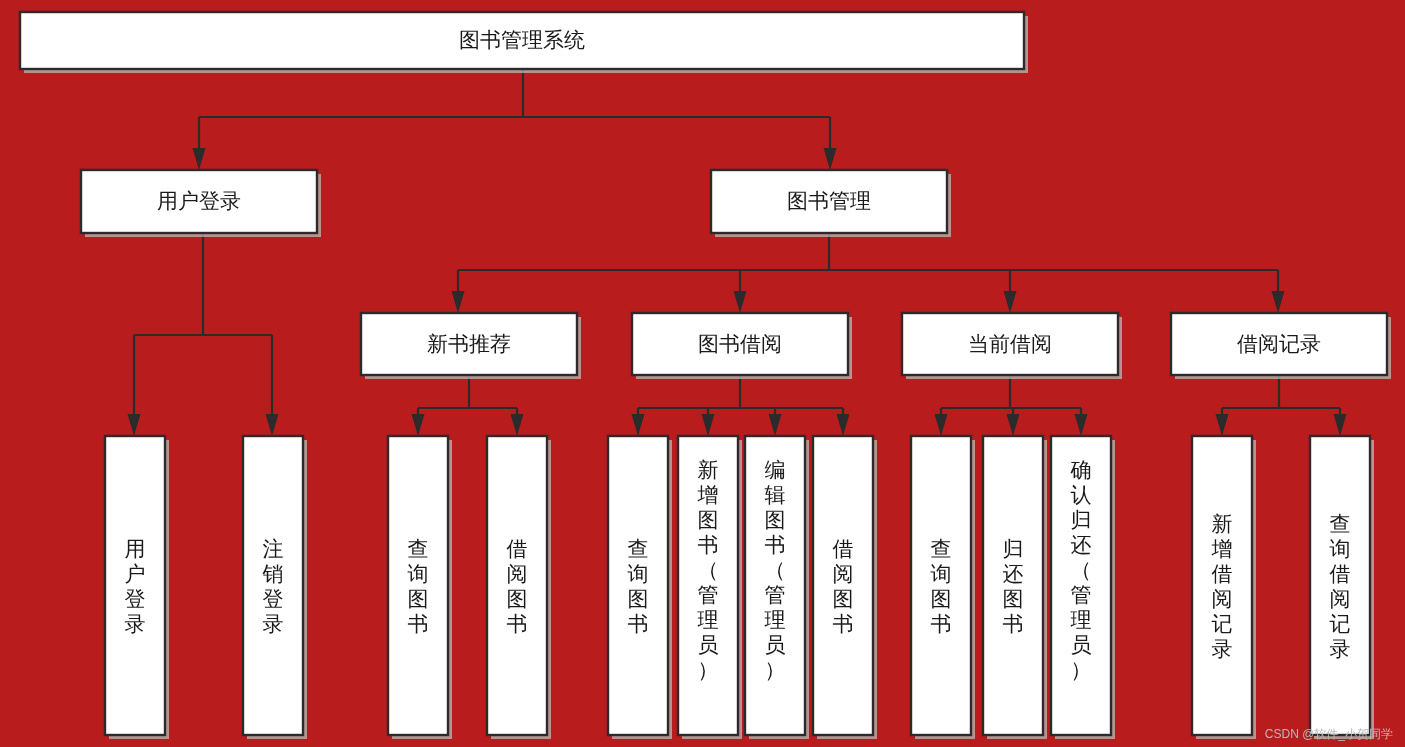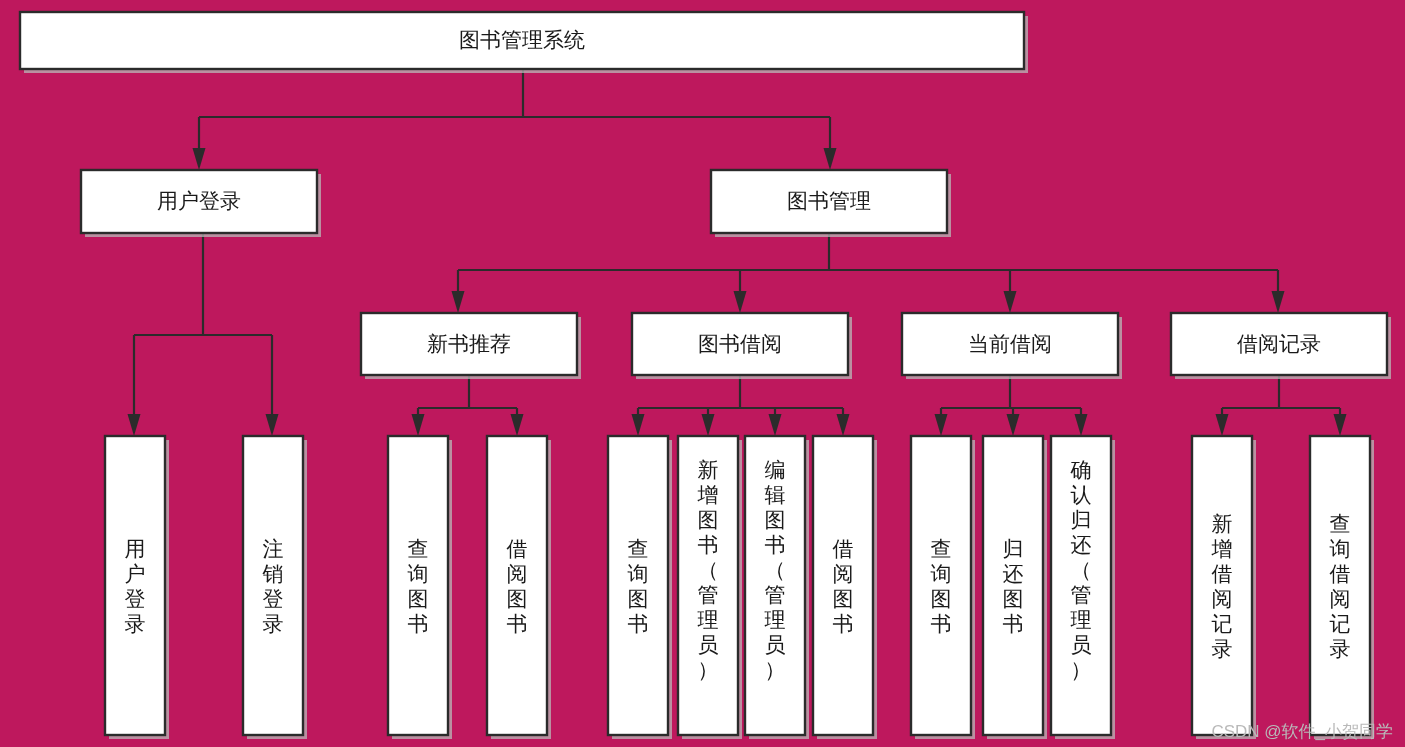--- a/index.html
+++ b/index.html
@@ -7,21 +7,21 @@
     padding: 0;
     background: #ffffff;
   }
   body {
     font-family: "Liberation Sans", "DejaVu Sans", sans-serif;
   }
   #diagram-root {
     position: relative;
     width: 1405px;
     height: 747px;
-    background: #be185d;
+    background: #b91c1c;
     overflow: hidden;
   }
   svg.canvas {
     position: absolute;
     left: 0;
     top: 0;
     width: 1405px;
     height: 747px;
     display: block;
   }
@@ -54,21 +54,21 @@
     font-family: "Liberation Sans", "DejaVu Sans", sans-serif;
     fill: #1a1a1a;
     font-size: 21px;
     text-anchor: middle;
   }
   .watermark {
     position: absolute;
     right: 12px;
     bottom: 4px;
     font-family: "Liberation Sans", "DejaVu Sans", sans-serif;
-    font-size: 17px;
+    font-size: 12px;
     color: #b9b9b9;
     white-space: nowrap;
     user-select: none;
   }
 </style>
 </head>
 <body>
 
 <div id="diagram-root">
   <svg class="canvas" viewBox="0 0 1405 747" xmlns="http://www.w3.org/2000/svg">

